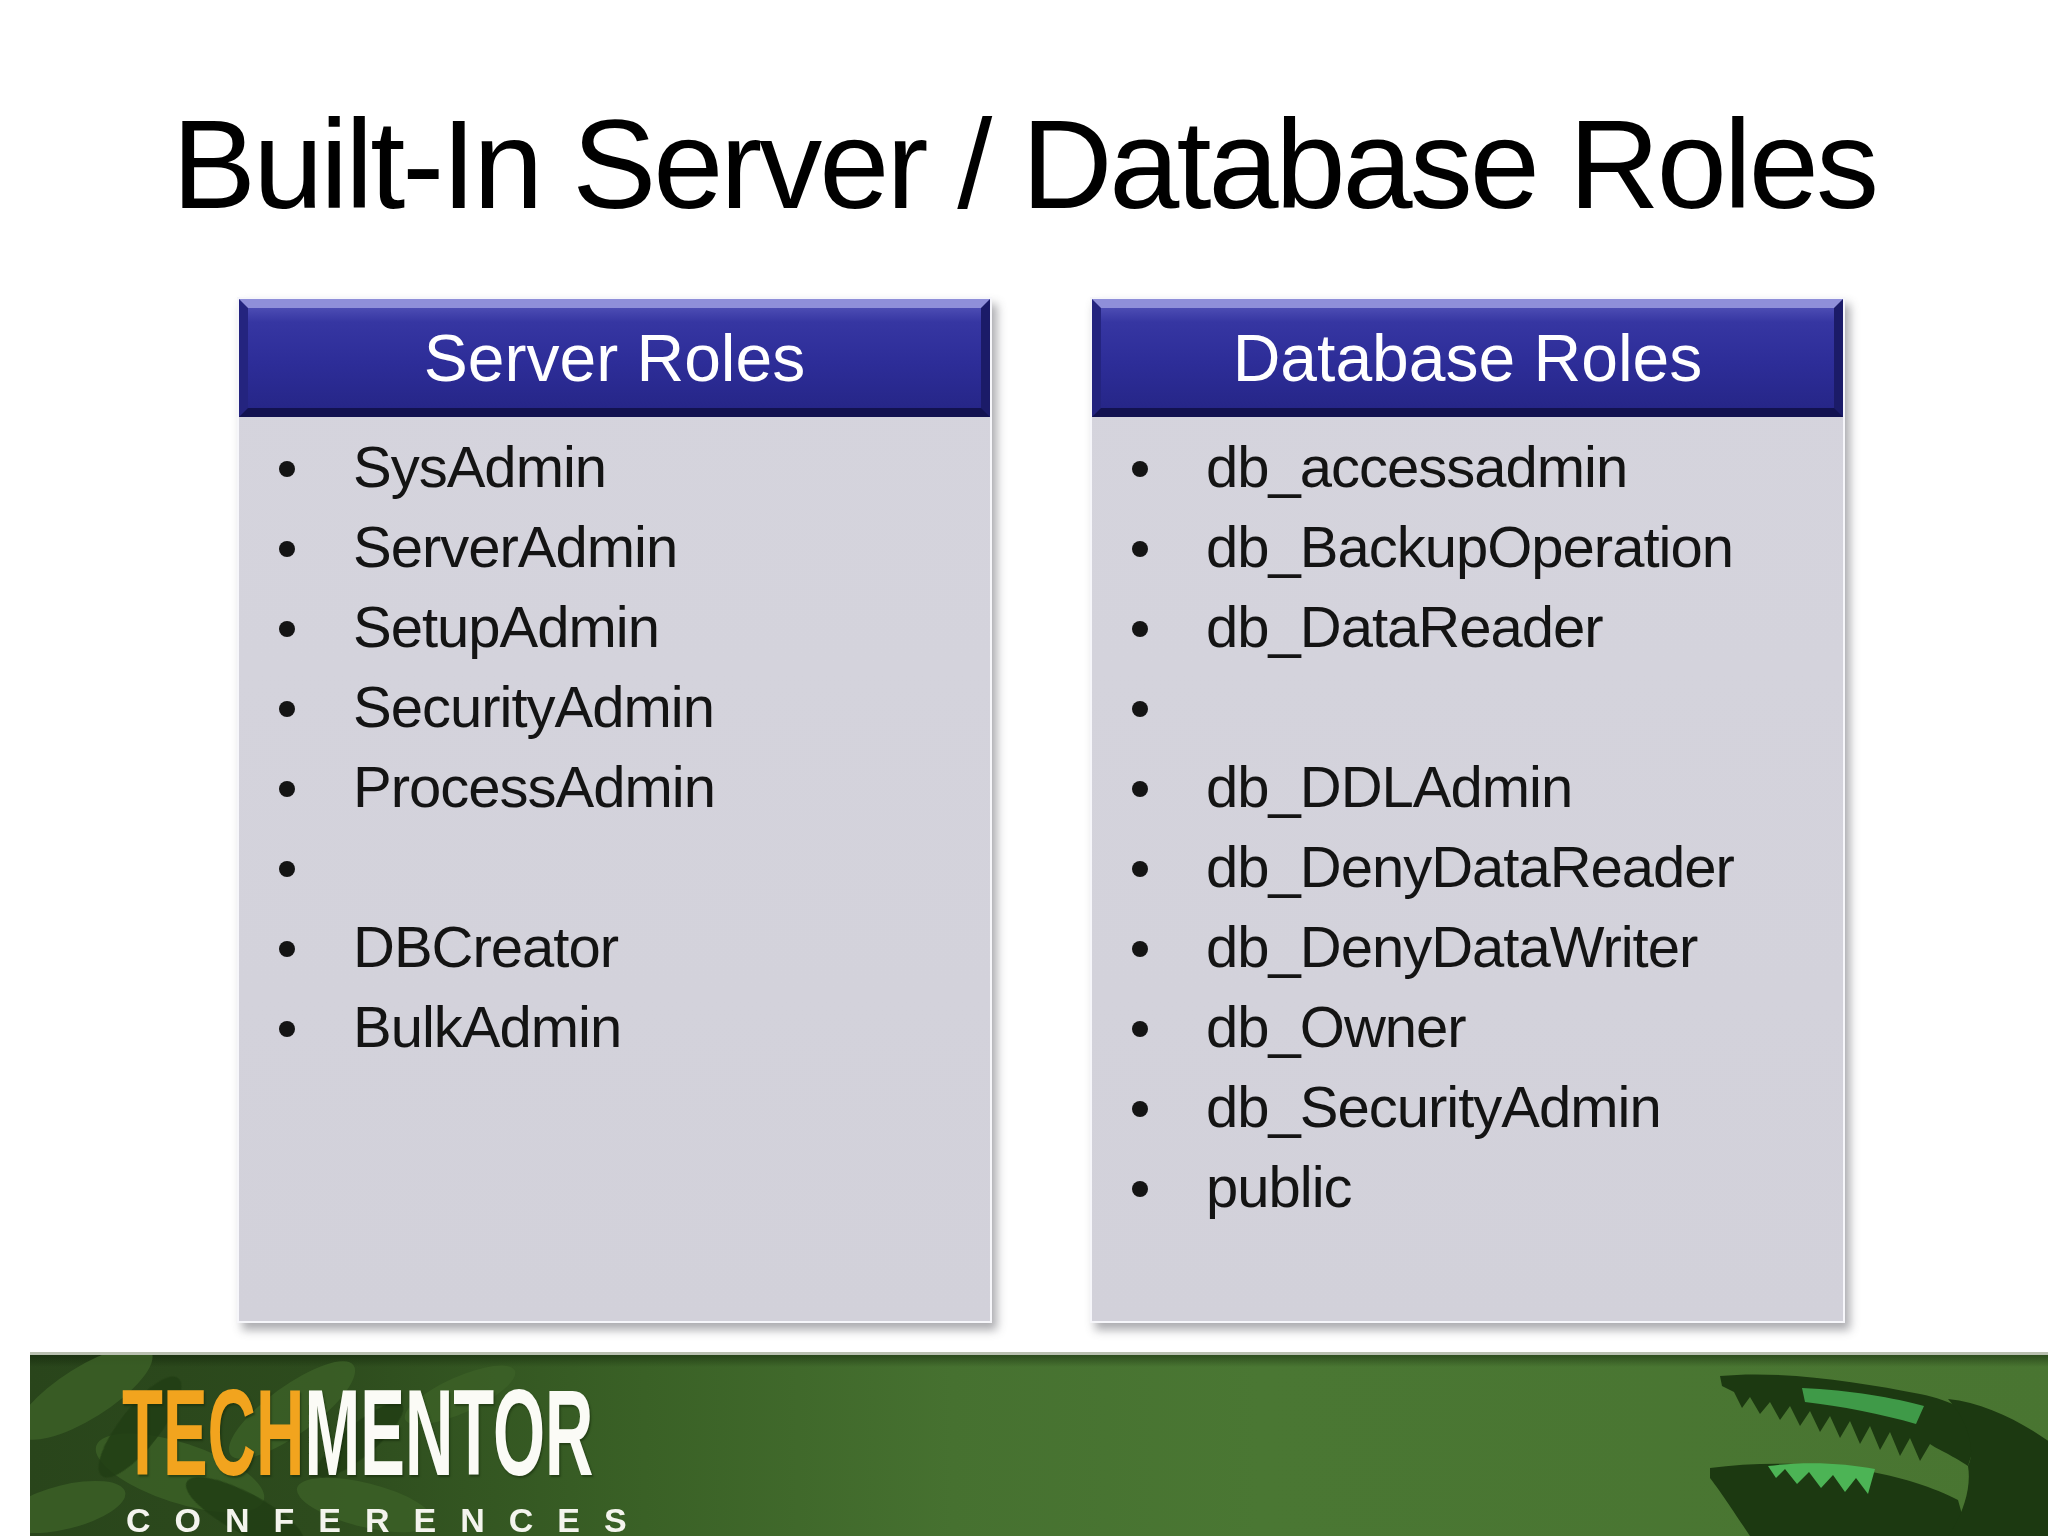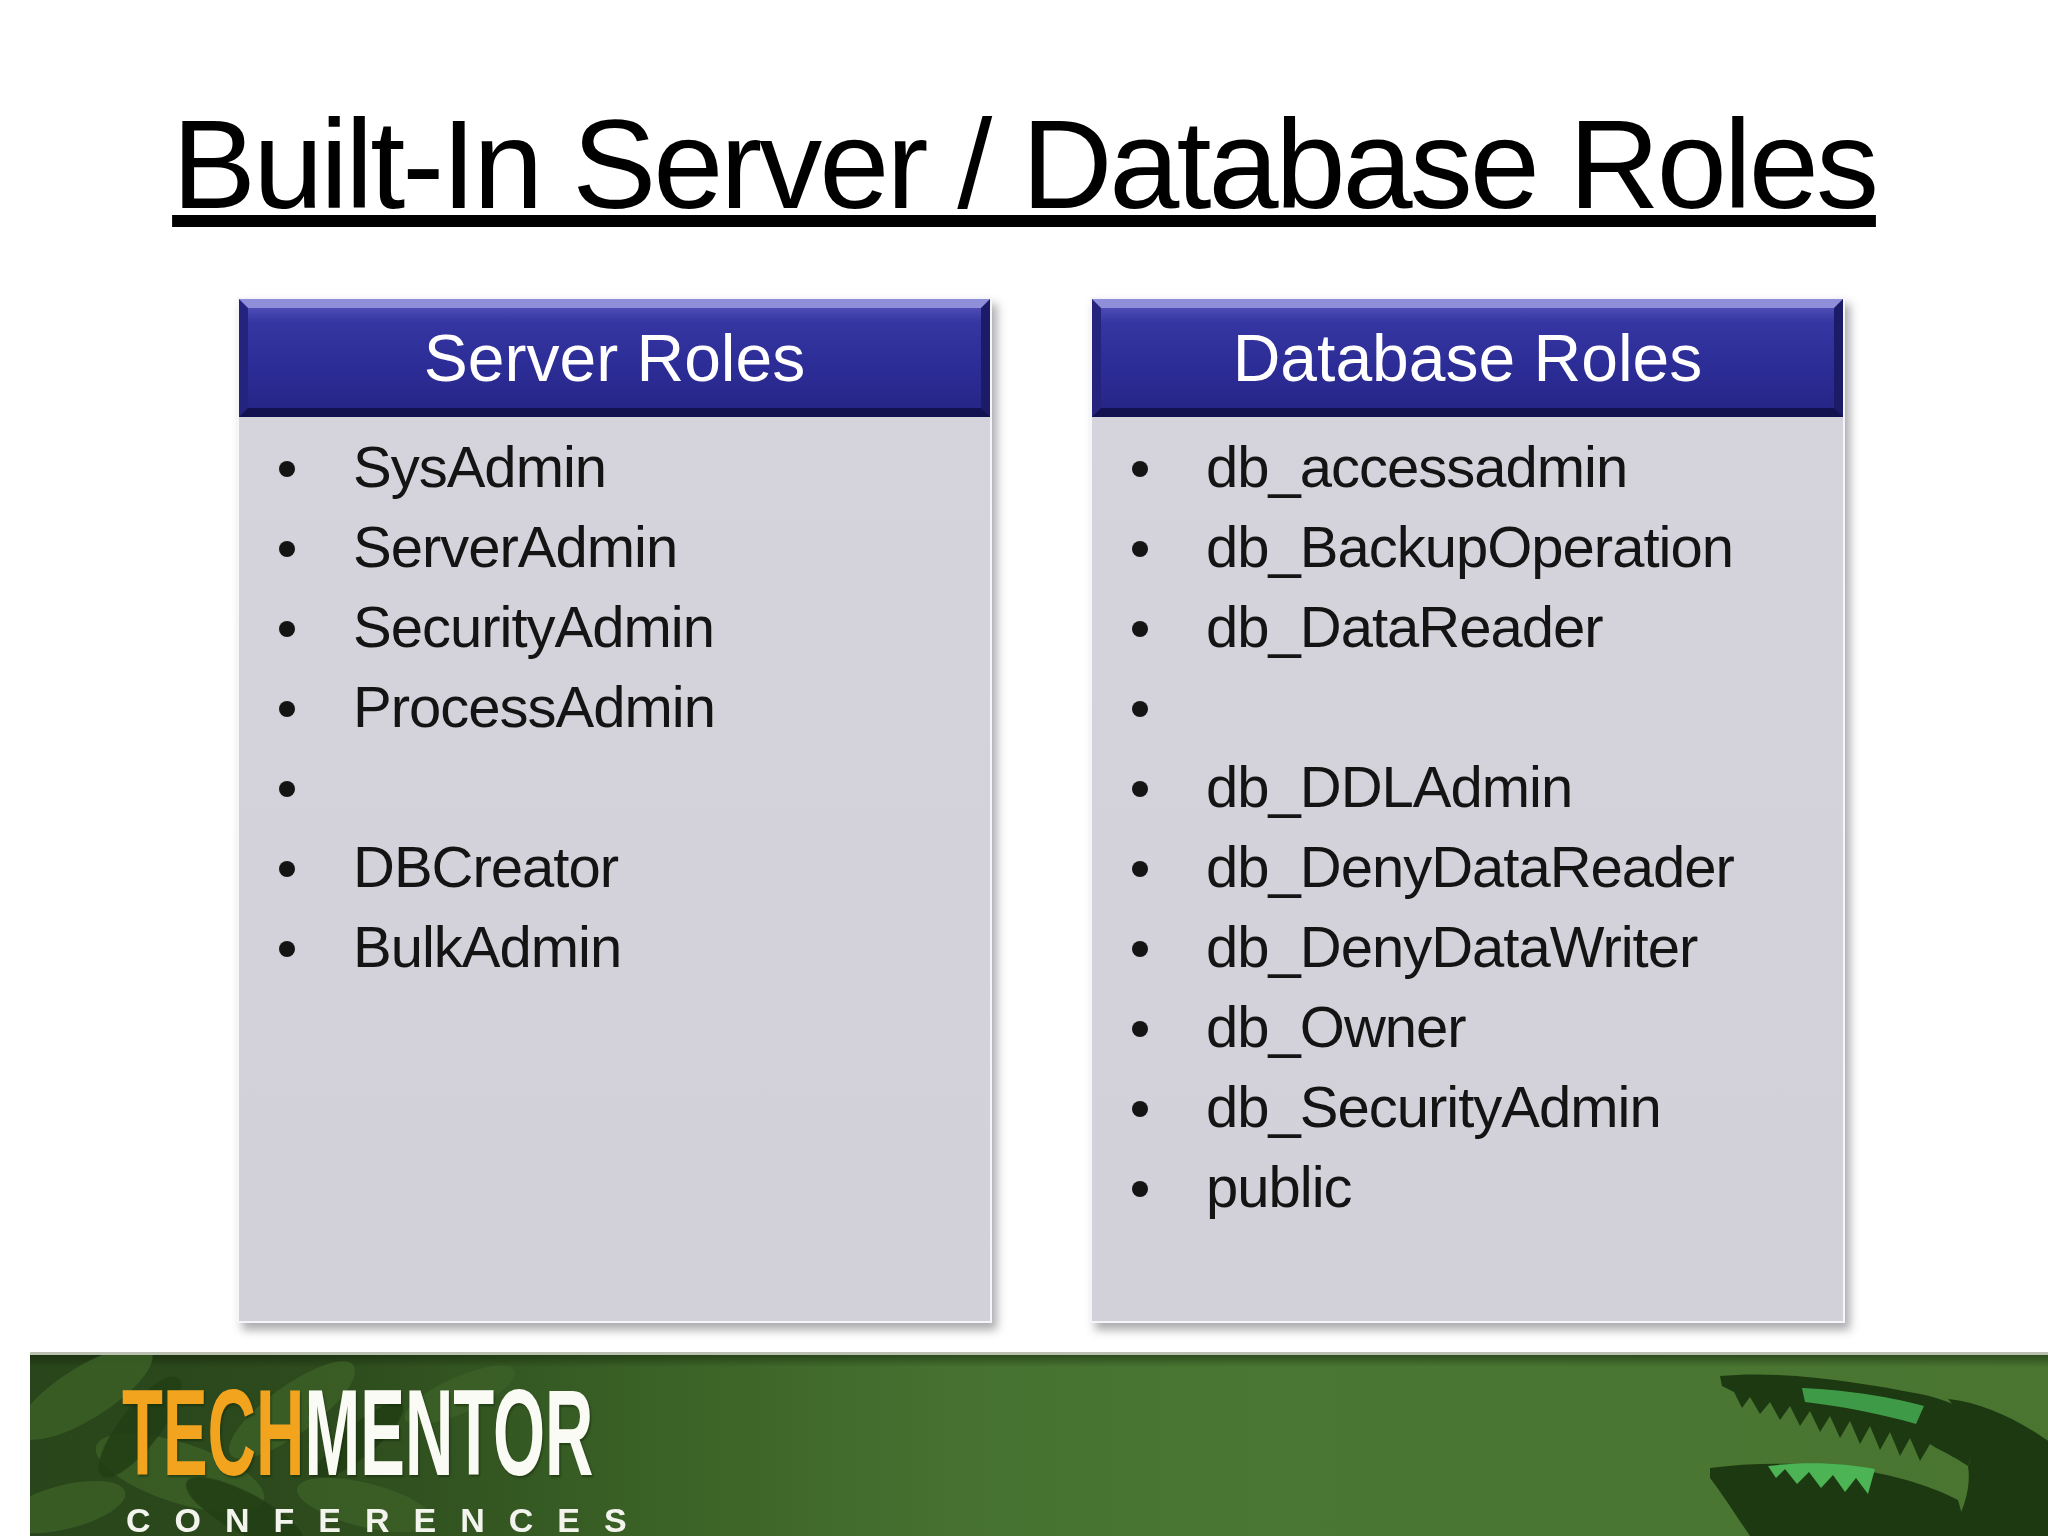--- a/index.html
+++ b/index.html
@@ -7,21 +7,21 @@
     width: 2048px; height: 1536px;
     position: relative; overflow: hidden;
     background: #ffffff;
     font-family: "Liberation Sans", sans-serif;
   }
 
   
   .slide-title {
     position: absolute; top: 92px; left: 0; width: 2048px;
     text-align: center; color: #000;
-    font-size: 126px; letter-spacing: -3px; white-space: nowrap; text-decoration: underline;
+    font-size: 126px; letter-spacing: -3px; white-space: nowrap;
   }
 
   
   .panel {
     position: absolute; top: 297px; width: 755px; height: 1026px;
     box-sizing: border-box;
     background: linear-gradient(180deg, #e2e1e9 0%, #d5d4dd 4%, #d2d1da 100%);
     border: 2px solid #f6f6fa;
     box-shadow: 5px 7px 9px rgba(70, 70, 80, 0.45);
   }
@@ -95,20 +95,24 @@
     <span>Server Roles</span>
   </div>
   <ul class="panel-list">
     <li>
         <span class="bullet"></span>
         <span>SysAdmin</span>
       </li>
     <li>
         <span class="bullet"></span>
         <span>ServerAdmin</span>
+      </li>
+    <li>
+        <span class="bullet"></span>
+        <span>SetupAdmin</span>
       </li>
     <li>
         <span class="bullet"></span>
         <span>SecurityAdmin</span>
       </li>
     <li>
         <span class="bullet"></span>
         <span>ProcessAdmin</span>
       </li>
     <li>

